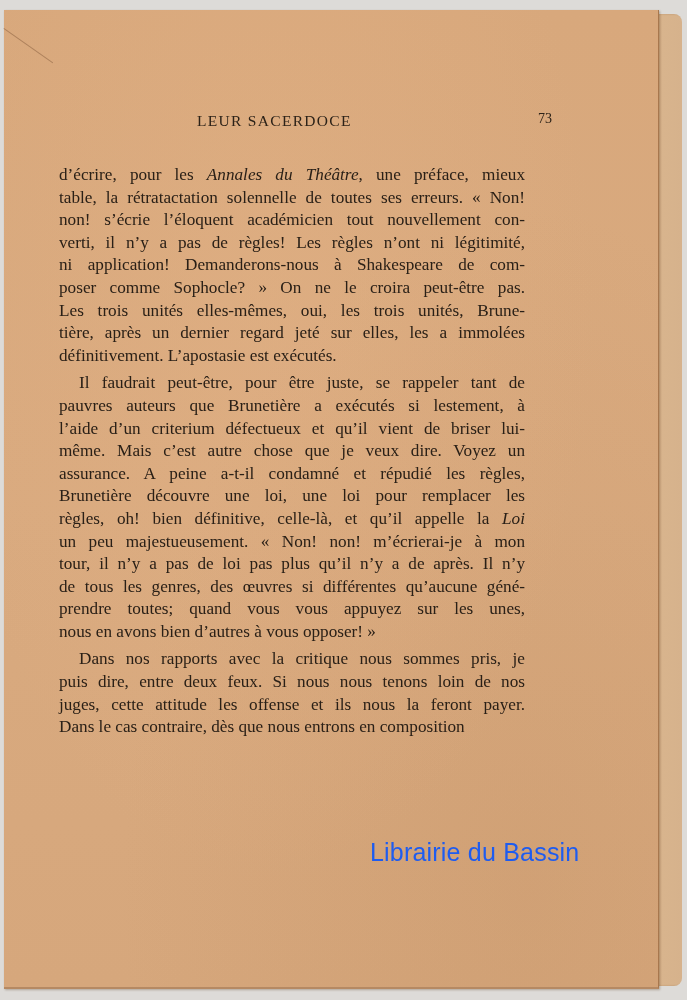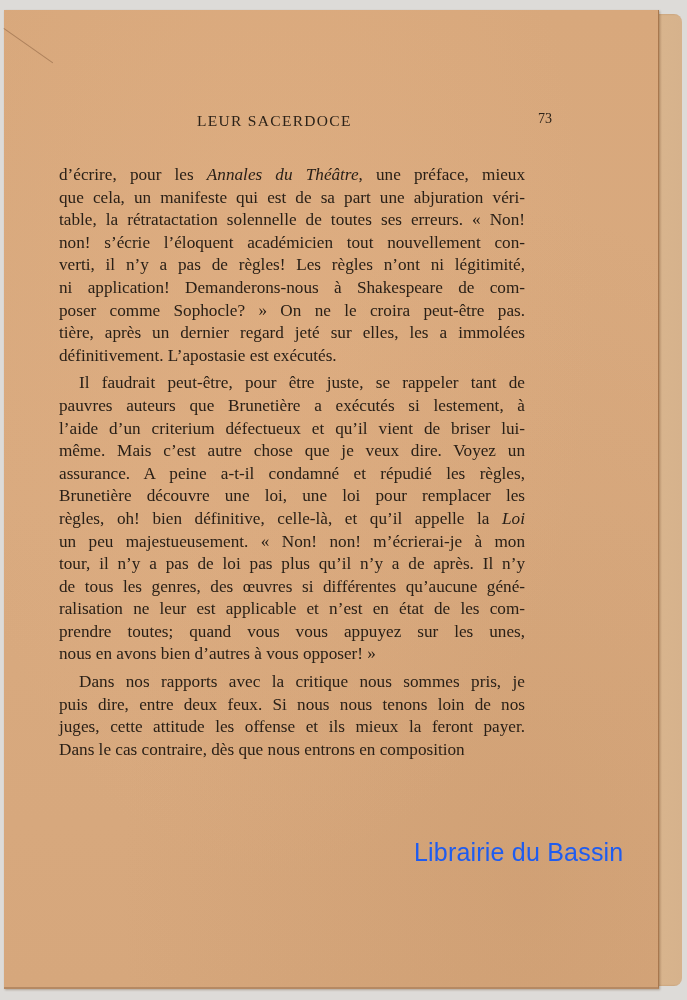--- a/index.html
+++ b/index.html
@@ -102,69 +102,67 @@
       height: 5px;
     }
     .watermark {
       position: absolute;
       left: 370px;
       top: 838px;
       font-family: "Liberation Sans", "DejaVu Sans", sans-serif;
       font-size: 25px;
       color: #1e5cf0;
       letter-spacing: 0.2px;
-      margin-left: 44px;
     }
     i { font-style: italic; }
   </style>
 </head>
 <body>
 
 <div class="stage">
   <div class="back-page"></div>
   <div class="page">
     <div class="crease"></div>
   </div>
 
   <div class="running-head">
     <span class="running-title">LEUR SACERDOCE</span>
     <span class="page-number">73</span>
   </div>
 
   <div class="text-block" id="text-block">
       <div>
         <div class="line">d’écrire, pour les <i>Annales du Théâtre</i>, une préface, mieux</div>
-        <div class="line">que cela, un manifeste qui est de sa part une abjuration véri-</div>
         <div class="line">table, la rétratactation solennelle de toutes ses erreurs. « Non!</div>
         <div class="line">non! s’écrie l’éloquent académicien tout nouvellement con-</div>
         <div class="line">verti, il n’y a pas de règles! Les règles n’ont ni légitimité,</div>
         <div class="line">ni application! Demanderons-nous à Shakespeare de com-</div>
         <div class="line">poser comme Sophocle? » On ne le croira peut-être pas.</div>
+        <div class="line">Les trois unités elles-mêmes, oui, les trois unités, Brune-</div>
         <div class="line">tière, après un dernier regard jeté sur elles, les a immolées</div>
         <div class="line last">définitivement. L’apostasie est exécutés.</div>
       </div>
       <div class="para-gap"></div>
       <div>
         <div class="line indent">Il faudrait peut-être, pour être juste, se rappeler tant de</div>
         <div class="line">pauvres auteurs que Brunetière a exécutés si lestement, à</div>
         <div class="line">l’aide d’un criterium défectueux et qu’il vient de briser lui-</div>
         <div class="line">même. Mais c’est autre chose que je veux dire. Voyez un</div>
         <div class="line">assurance. A peine a-t-il condamné et répudié les règles,</div>
         <div class="line">Brunetière découvre une loi, une loi pour remplacer les</div>
         <div class="line">règles, oh! bien définitive, celle-là, et qu’il appelle la <i>Loi</i></div>
         <div class="line">un peu majestueusement. « Non! non! m’écrierai-je à mon</div>
         <div class="line">tour, il n’y a pas de loi pas plus qu’il n’y a de après. Il n’y</div>
         <div class="line">de tous les genres, des œuvres si différentes qu’aucune géné-</div>
-        <div class="line">ralisation ne leur est applicable et n’est en état de les com-</div>
         <div class="line">prendre toutes; quand vous vous appuyez sur les unes,</div>
         <div class="line last">nous en avons bien d’autres à vous opposer! »</div>
       </div>
       <div class="para-gap"></div>
       <div>
         <div class="line indent">Dans nos rapports avec la critique nous sommes pris, je</div>
         <div class="line">puis dire, entre deux feux. Si nous nous tenons loin de nos</div>
-        <div class="line">juges, cette attitude les offense et ils mieux la feront payer.</div>
+        <div class="line">juges, cette attitude les offense et ils nous la feront payer.</div>
         <div class="line last">Dans le cas contraire, dès que nous entrons en composition</div>
       </div>
     </div>
 
   <div class="watermark">Librairie du Bassin</div>
 </div>
 
 </body></html>

